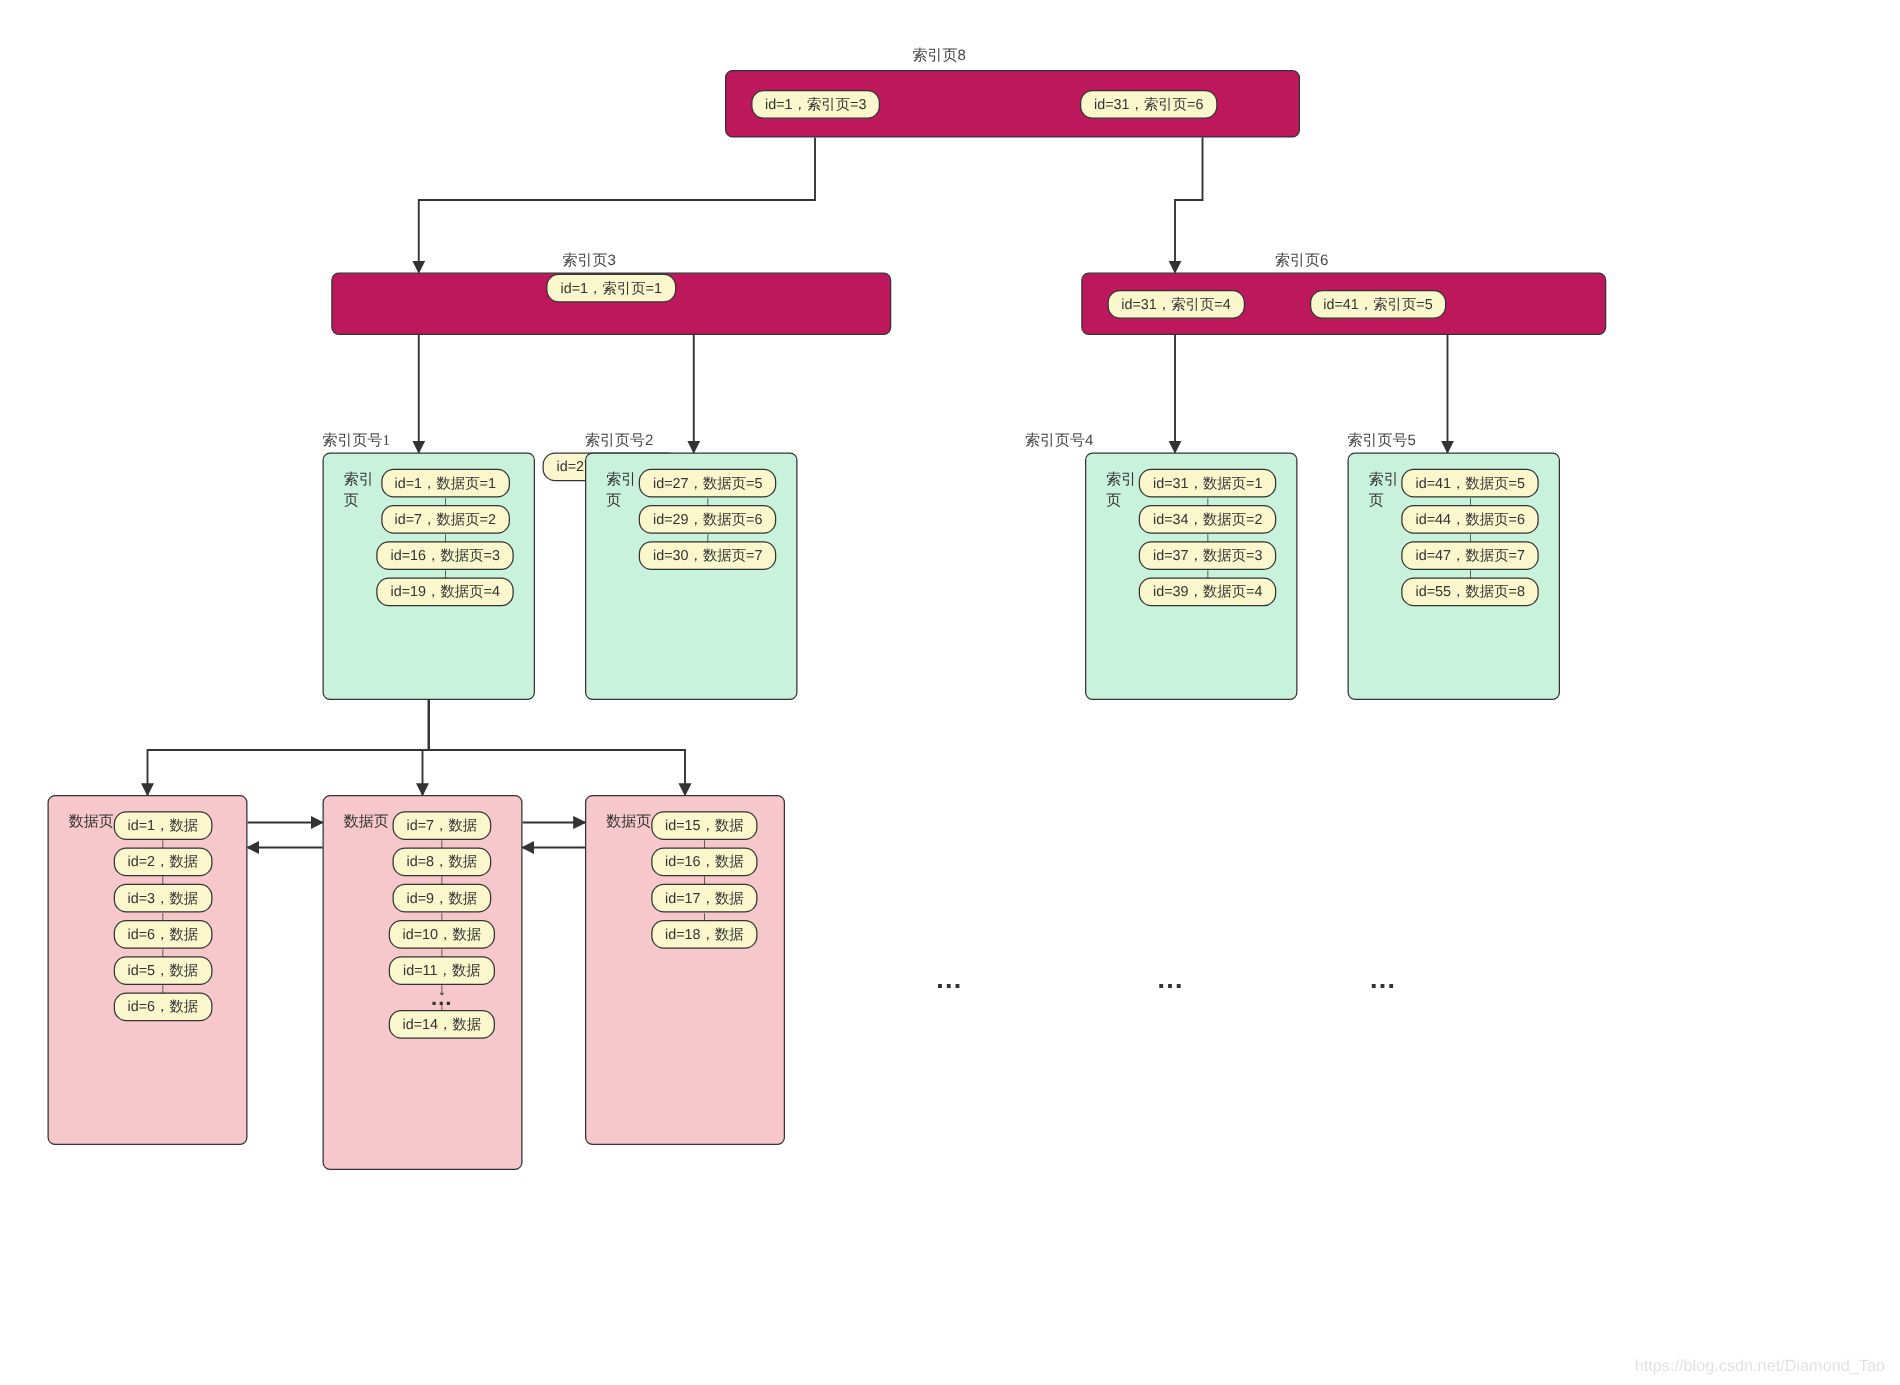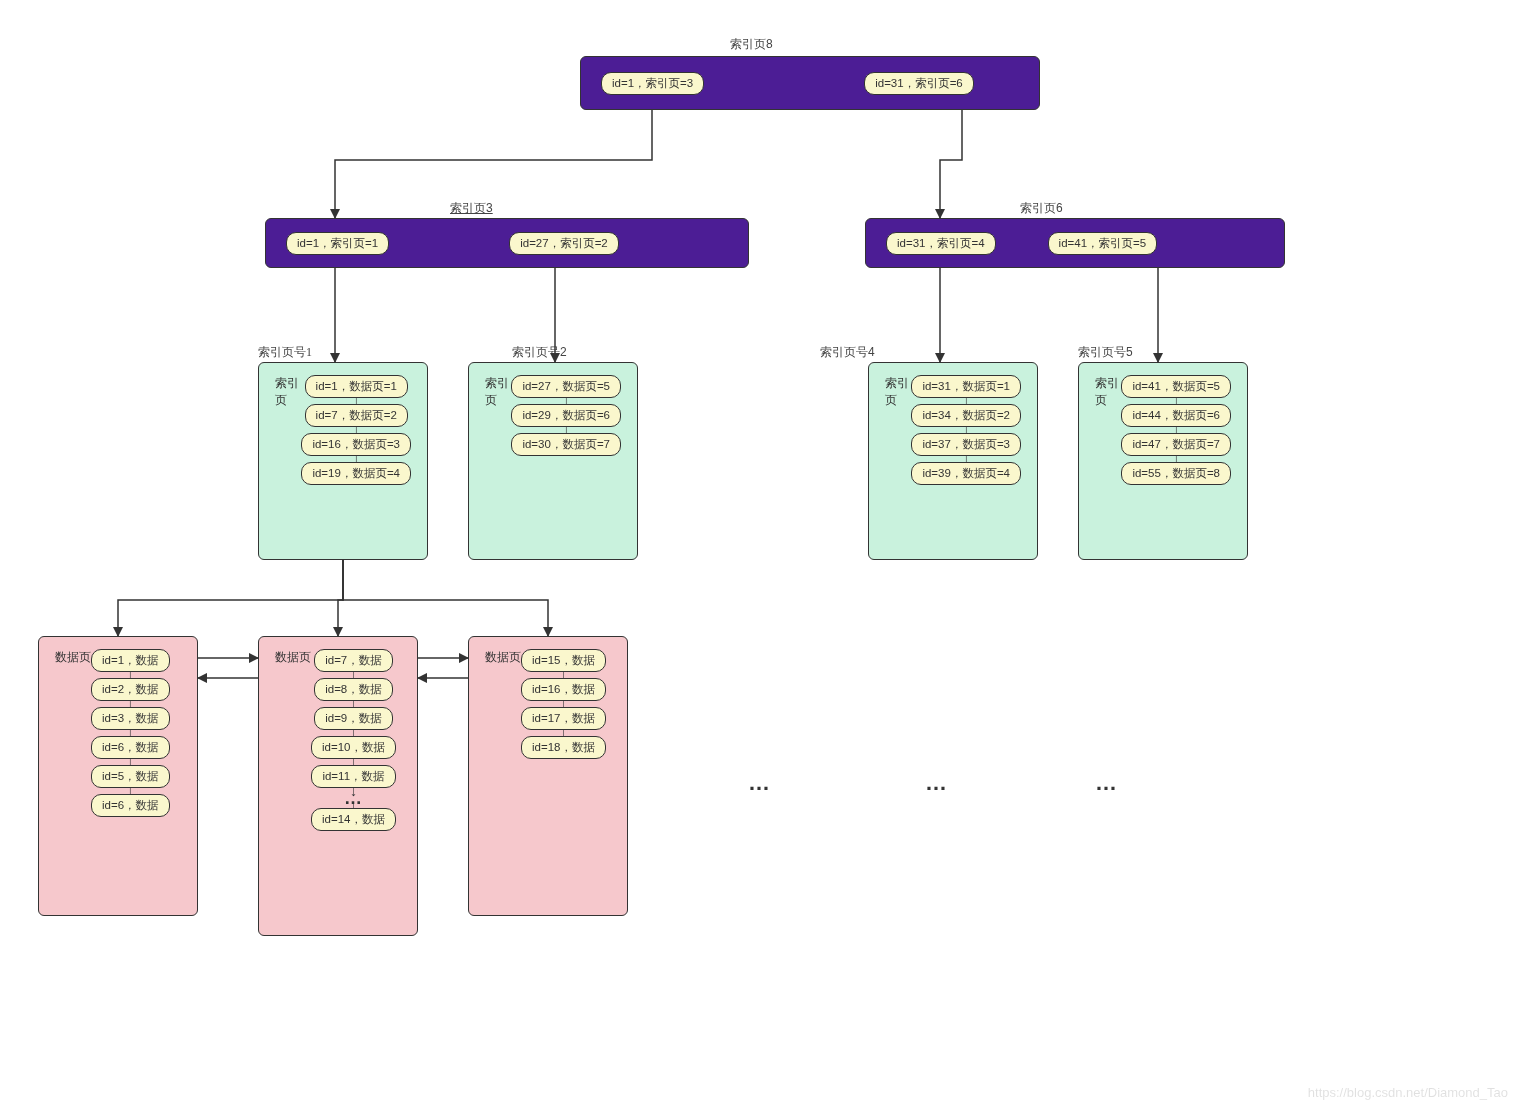--- a/index.html
+++ b/index.html
@@ -24,21 +24,21 @@
     position: absolute;
     border: 1.5px solid #333;
     border-radius: 6px;
     box-sizing: border-box;
     display: flex;
     flex-direction: row;
     align-items: center;
     padding: 0 20px;
     gap: 160px;
   }
-  .index-box.purple { background: #4c1d95; }
+  .index-box.purple { background: #be185d; }
   .leaf-box {
     position: absolute;
     border: 1.5px solid #333;
     border-radius: 6px;
     box-sizing: border-box;
     display: flex;
     flex-direction: row;
     align-items: flex-start;
     padding: 12px 16px 16px 16px;
   }
@@ -103,34 +103,34 @@
 <body>
 
 <div class="canvas">
 
   <div class="page-label" style="left:730px; top:36px;">索引页8</div>
   <div class="index-box purple" style="left:580px; top:56px; width:460px; height:54px;">
     <span class="entry">id=1，索引页=3</span>
     <span class="entry">id=31，索引页=6</span>
   </div>
 
-  <div class="page-label" style="left:450px; top:200px;text-decoration:underline;">索引页3</div>
-  <div class="index-box purple" style="left:265px; top:218px; width:484px; height:50px; gap:120px;">
+  <div class="page-label" style="left:450px; top:200px;">索引页3</div>
+  <div class="index-box purple" style="left:265px; top:218px; width:448px; height:50px; gap:120px;flex-direction:column;">
     <span class="entry">id=1，索引页=1</span>
     <span class="entry">id=27，索引页=2</span>
   </div>
 
   <div class="page-label" style="left:1020px; top:200px;">索引页6</div>
   <div class="index-box purple" style="left:865px; top:218px; width:420px; height:50px; gap:52px;">
     <span class="entry">id=31，索引页=4</span>
     <span class="entry">id=41，索引页=5</span>
   </div>
 
   <div class="page-label" style="left:258px; top:344px;font-family:Liberation Serif, serif;">索引页号1</div>
-  <div class="page-label" style="left:468px; top:344px;margin-left:44px;">索引页号2</div>
+  <div class="page-label" style="left:468px; top:344px;">索引页号2</div>
   <div class="page-label" style="left:820px; top:344px;">索引页号4</div>
   <div class="page-label" style="left:1078px; top:344px;">索引页号5</div>
 
   <div class="leaf-box mint" style="left:258px; top:362px; width:170px; height:198px;">
     <div class="leaf-title">索引页</div>
     <div class="v-seq">
       <span class="entry">id=1，数据页=1</span>
       <span class="v-arrow">↓</span>
       <span class="entry">id=7，数据页=2</span>
       <span class="v-arrow">↓</span>

